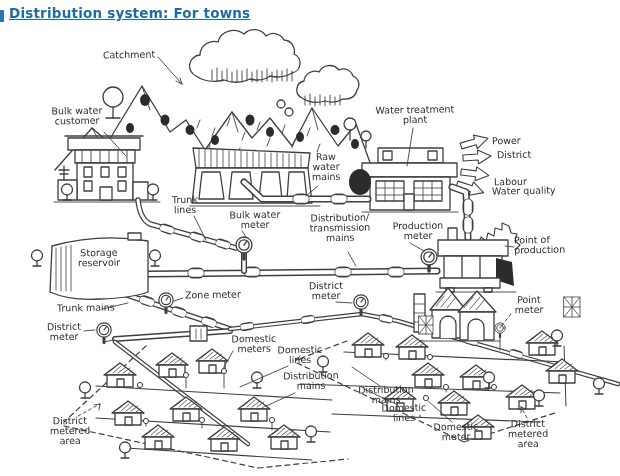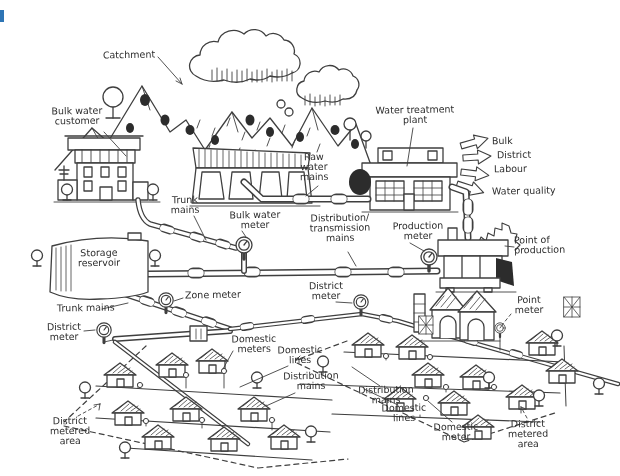--- a/index.html
+++ b/index.html
@@ -340,35 +340,36 @@
     <path d="M511,314 L502,325" stroke-dasharray="3,3"></path>
     <path d="M78,416 L100,404" stroke-dasharray="3,3"></path>
     <path d="M100,404 l-6,1 M100,404 l-1,6"></path>
     <path d="M527,418 L521,407" stroke-dasharray="3,3"></path>
     <path d="M521,407 l0,6 M521,407 l5,2"></path>
   </g>
 </g>
 </svg>
 
 <div id="bullet-fragment"></div>
+<div id="title">Distribution system: For towns</div>
 
 <div class="lbl" style="left:96px;top:50px;width:66px">Catchment</div>
 <div class="lbl" style="left:40px;top:106px;width:74px">Bulk water
 customer</div>
 <div class="lbl" style="left:365px;top:105px;width:100px">Water treatment
 plant</div>
-<div class="lbl la" style="left:492px;top:136px">Bulk</div>
+<div class="lbl la" style="left:492px;top:136px">Power</div>
 <div class="lbl la" style="left:497px;top:150px">District</div>
-<div class="lbl la" style="left:494px;top:164px">Labour</div>
+<div class="lbl la" style="left:494px;top:177px">Labour</div>
 <div class="lbl la" style="left:492px;top:186px">Water quality</div>
-<div class="lbl" style="left:292px;top:152px;width:44px">Raw
+<div class="lbl" style="left:304px;top:152px;width:44px">Raw
 water
 mains</div>
 <div class="lbl" style="left:160px;top:195px;width:50px">Trunk
-mains</div>
+lines</div>
 <div class="lbl" style="left:222px;top:210px;width:66px">Bulk water
 meter</div>
 <div class="lbl" style="left:300px;top:213px;width:80px">Distribution/
 transmission
 mains</div>
 <div class="lbl" style="left:390px;top:221px;width:56px">Production
 meter</div>
 <div class="lbl la" style="left:514px;top:235px;width:62px">Point of
 production</div>
 <div class="lbl" style="left:69px;top:248px;width:60px">Storage

